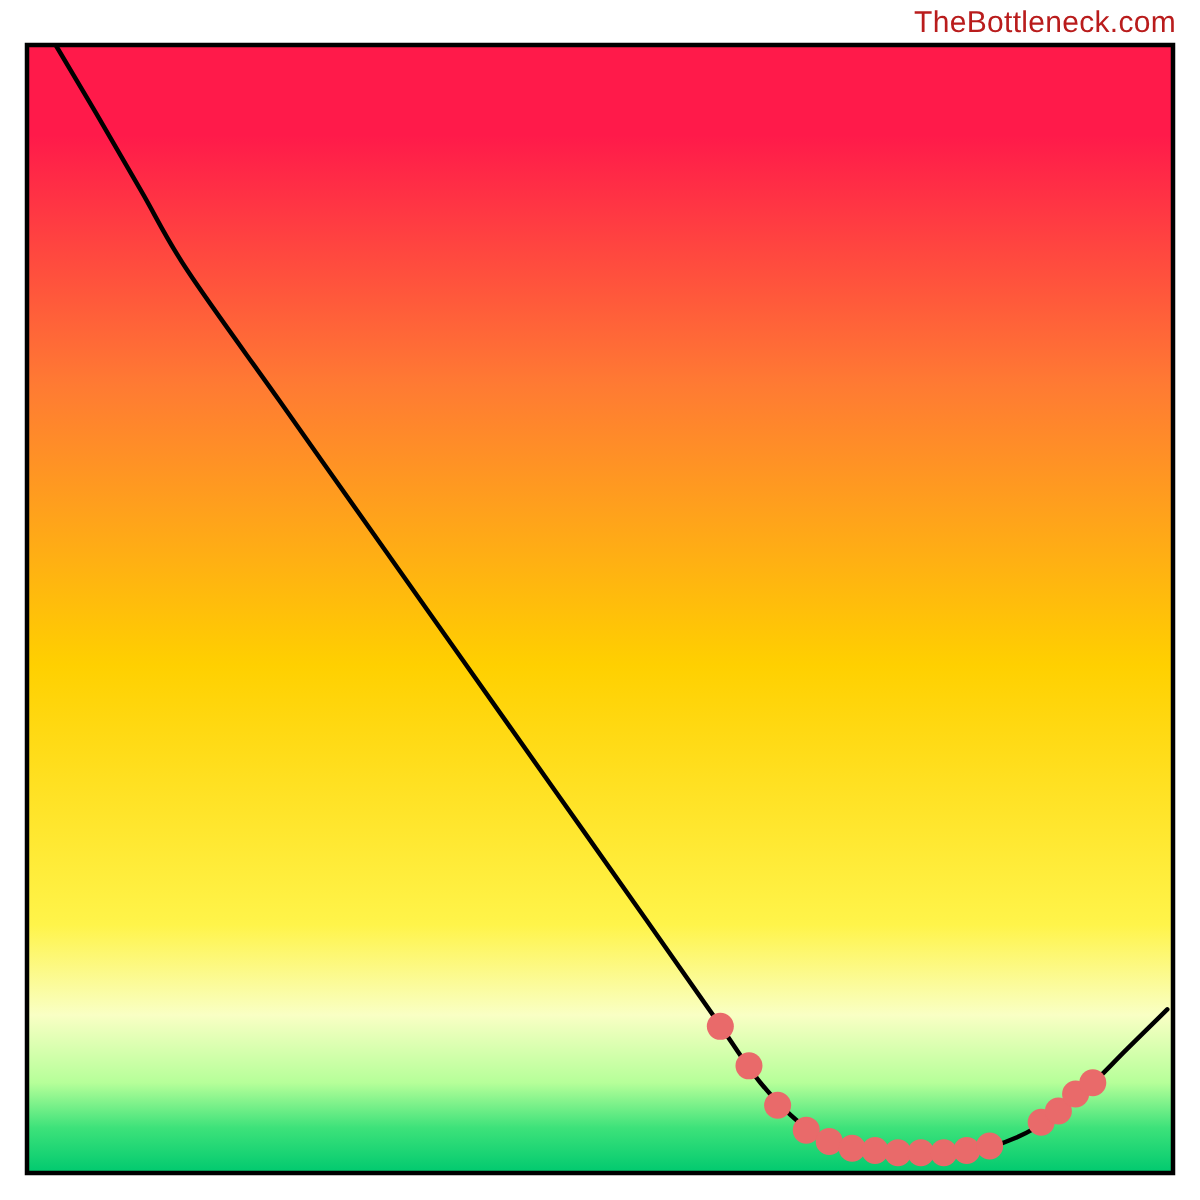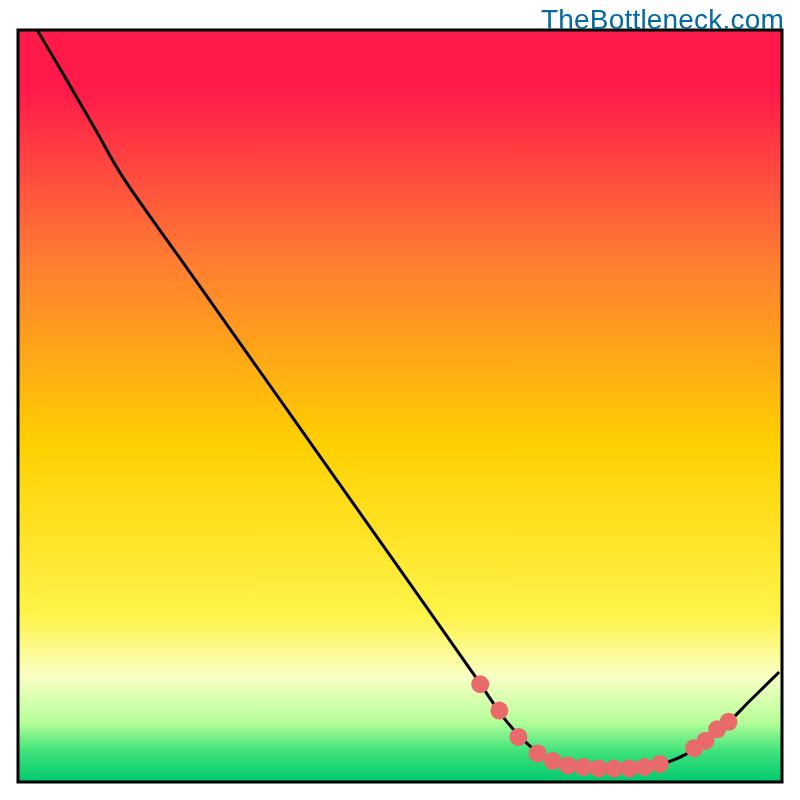--- a/index.html
+++ b/index.html
@@ -13,23 +13,23 @@
   }
   .chart-container {
     position: relative;
     width: 800px;
     height: 800px;
   }
   .watermark {
     position: absolute;
     top: 4px;
     right: 16px;
-    font-size: 28px;
+    font-size: 20px;
     font-weight: 500;
-    color: #0369a1;
+    color: #b91c1c;
     z-index: 10;
     letter-spacing: 0.2px;
   }
   svg {
     display: block;
   }
 </style>
 </head>
 <body>
 

